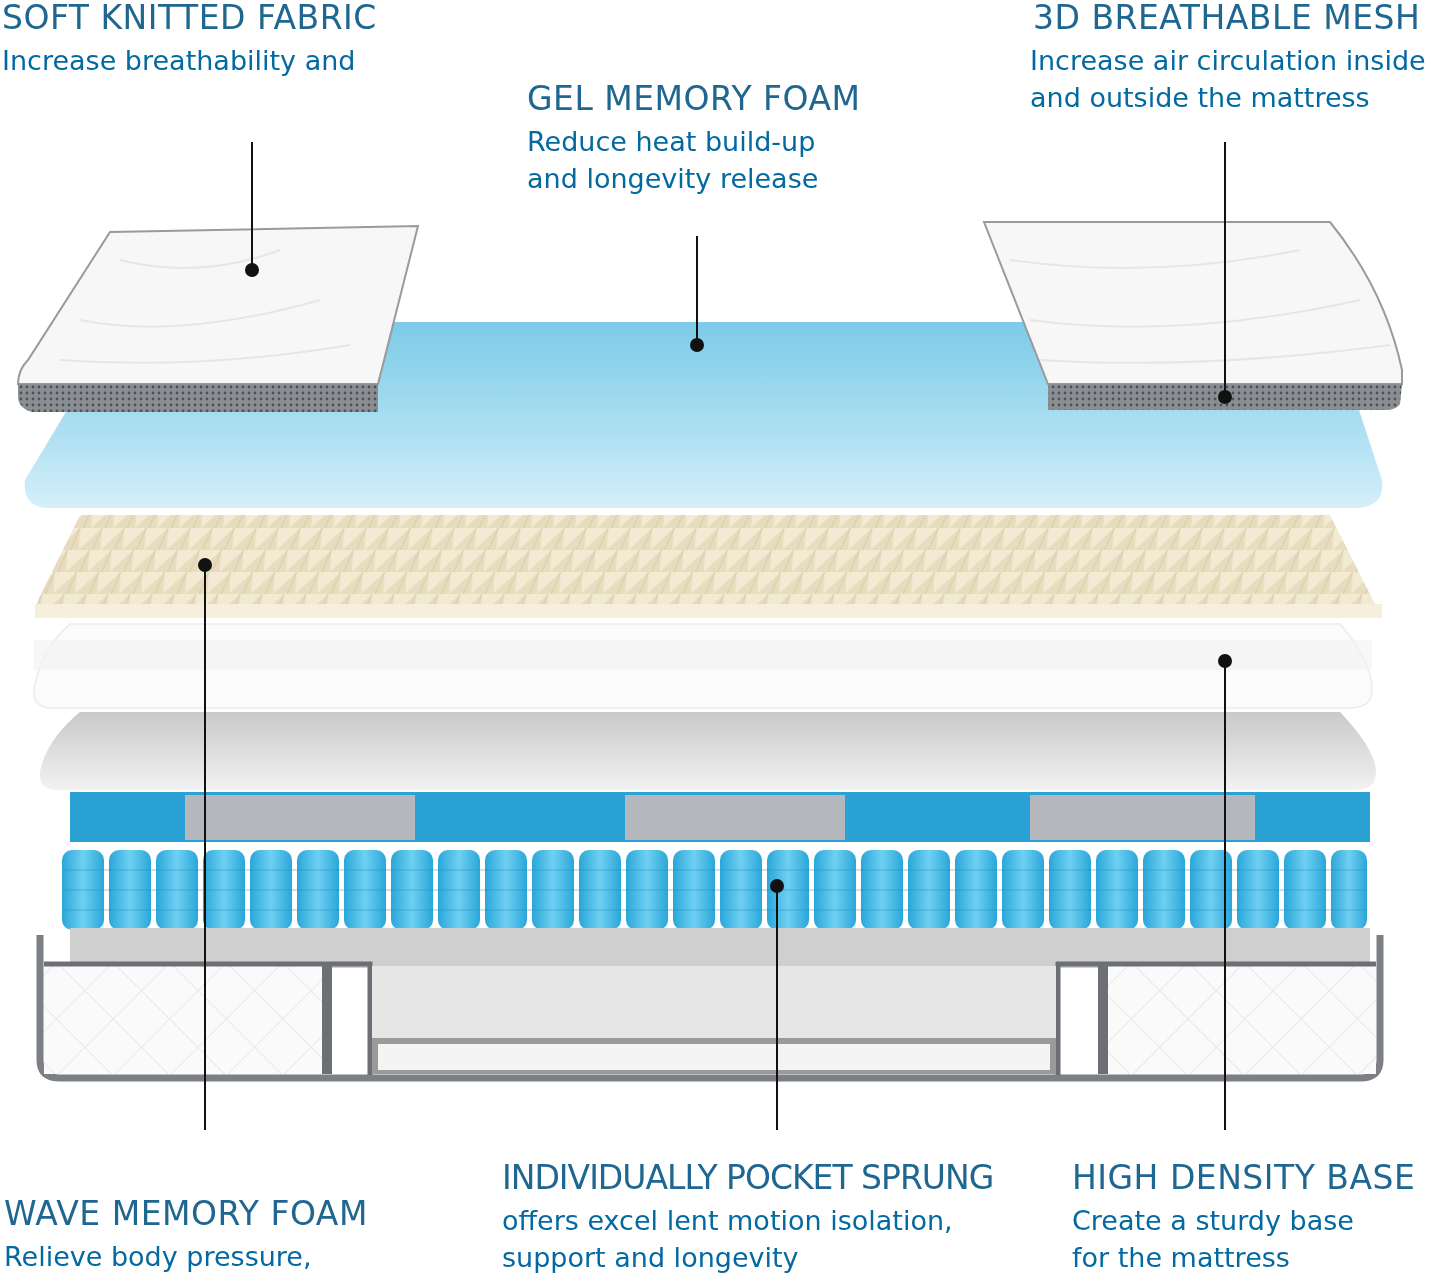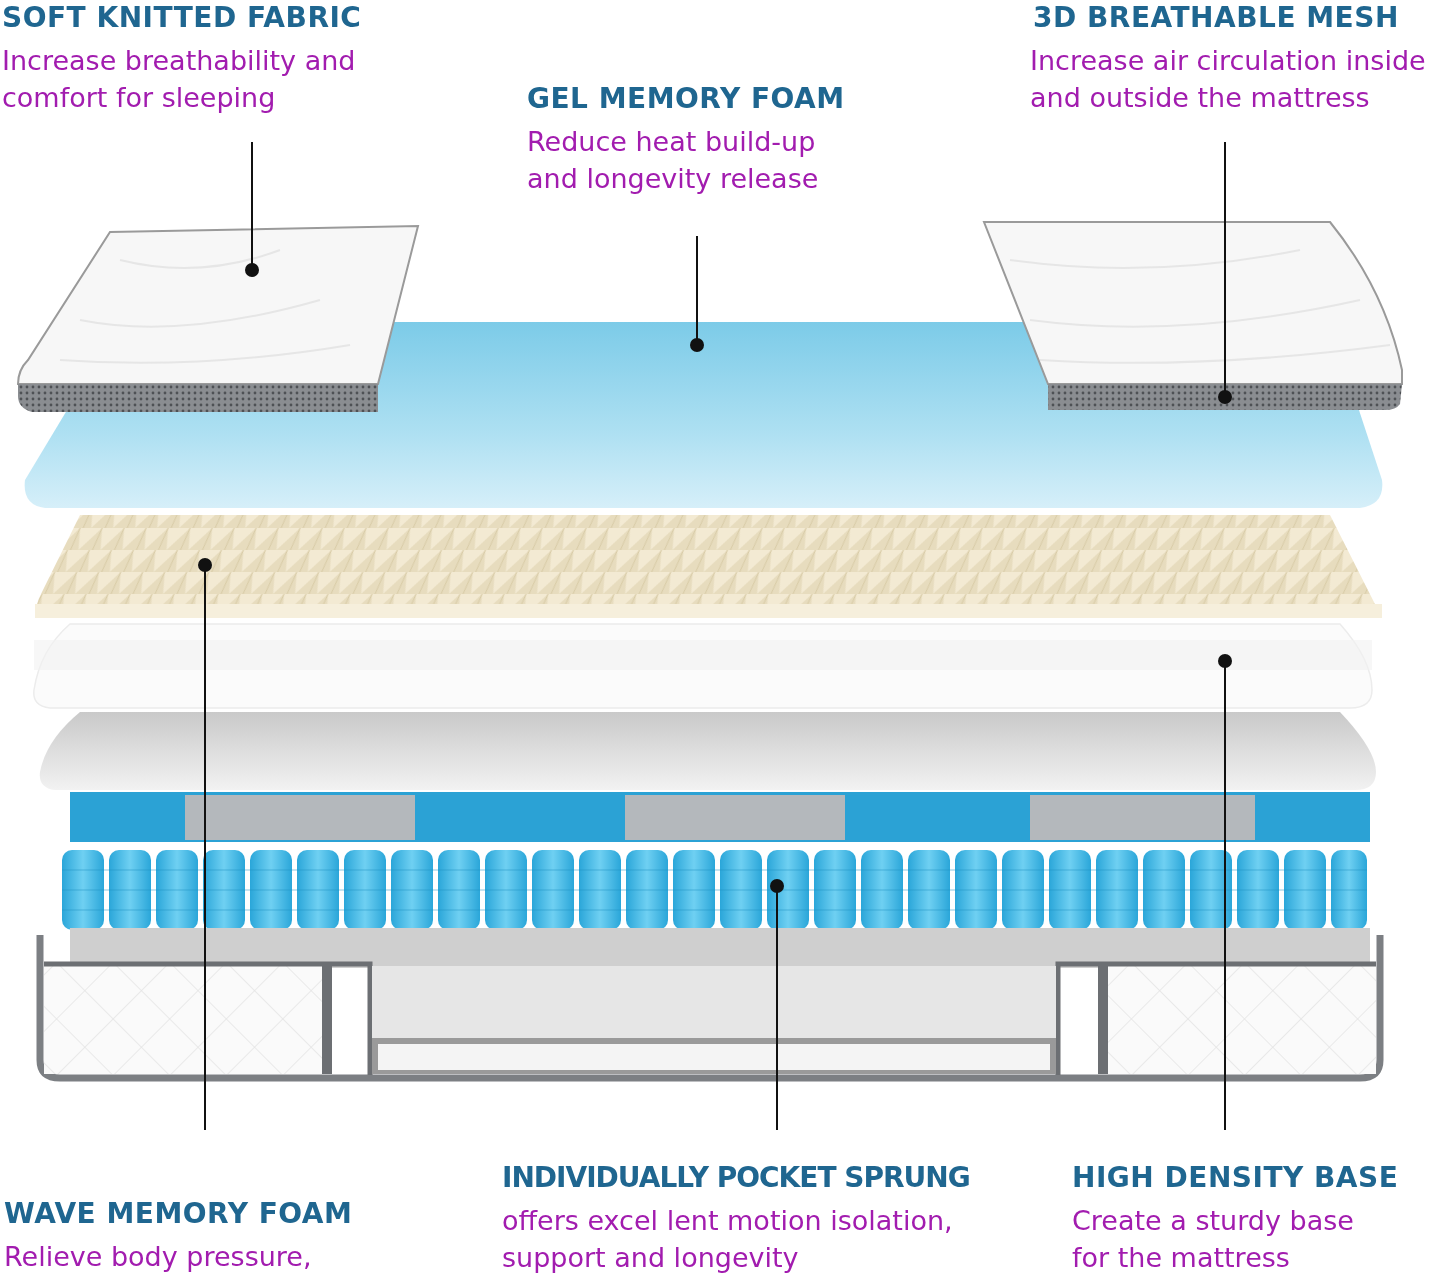--- a/index.html
+++ b/index.html
@@ -1,20 +1,20 @@
 <!DOCTYPE html>
 <html><head>
 <meta charset="utf-8">
 <style>
   html, body { margin: 0; padding: 0; background: #ffffff; }
   body { width: 1445px; height: 1282px; position: relative; overflow: hidden;
          font-family: "DejaVu Sans", "Liberation Sans", sans-serif; }
   .label { position: absolute; }
-  .label .title { color: #1f6690; font-weight: bold; font-size: 28px; letter-spacing: 0.5px; line-height: 36px; white-space: nowrap; }
-  .label .desc { color: #a21caf; font-size: 27px; line-height: 37px; margin-top: 6px; white-space: nowrap; }
+  .label .title { color: #1f6690; font-weight: normal; font-size: 33px; letter-spacing: 0.5px; line-height: 36px; white-space: nowrap; }
+  .label .desc { color: #0369a1; font-size: 27px; line-height: 37px; margin-top: 6px; white-space: nowrap; }
   .leader { position: absolute; width: 2px; background: #111; }
   .dot { position: absolute; width: 14px; height: 14px; border-radius: 50%; background: #111; transform: translate(-7px,-7px); }
   svg.art { position: absolute; left: 0; top: 0; }
 </style>
 </head>
 <body>
 
 <svg class="art" width="1445" height="1282" viewBox="0 0 1445 1282">
   <defs>
     <linearGradient id="gel" x1="0" y1="0" x2="0" y2="1">
@@ -157,21 +157,20 @@
 <div class="leader" style="left:776px; top:886px; height:244px;"></div>
 <div class="dot" style="left:777px; top:886px;"></div>
 
 <div class="leader" style="left:1224px; top:661px; height:469px;"></div>
 <div class="dot" style="left:1225px; top:661px;"></div>
 
 <div class="label" style="left:2px; top:0px;">
   <div class="title">SOFT KNITTED FABRIC</div>
   <div class="desc">
     <div>Increase breathability and</div>
-    <div>comfort for sleeping</div>
   </div>
 </div>
 
 <div class="label" style="left:527px; top:81px;">
   <div class="title">GEL MEMORY FOAM</div>
   <div class="desc">
     <div>Reduce heat build-up</div>
     <div>and longevity release</div>
   </div>
 </div>

